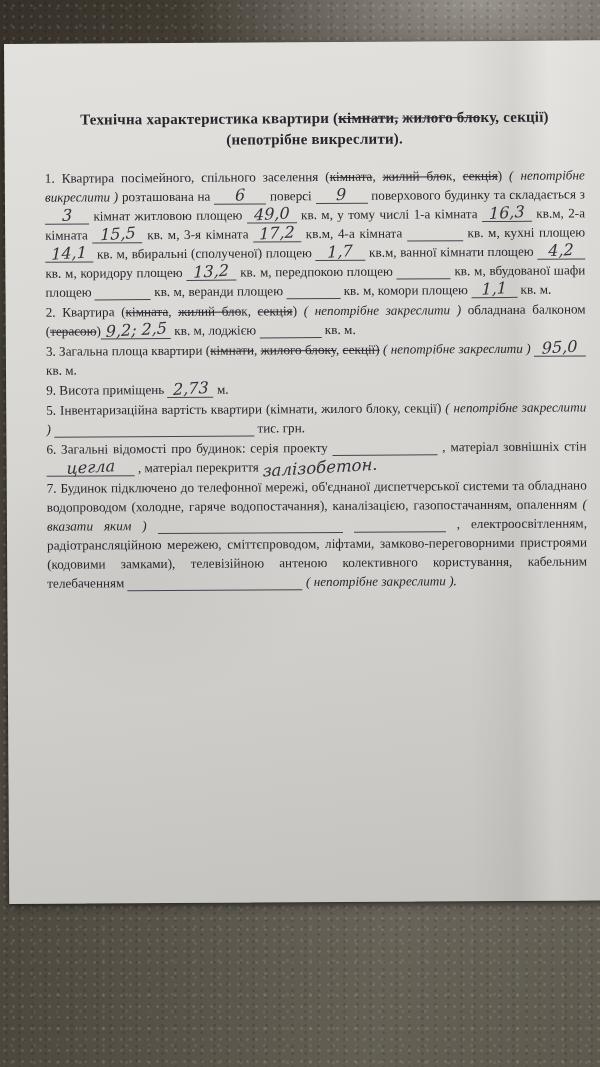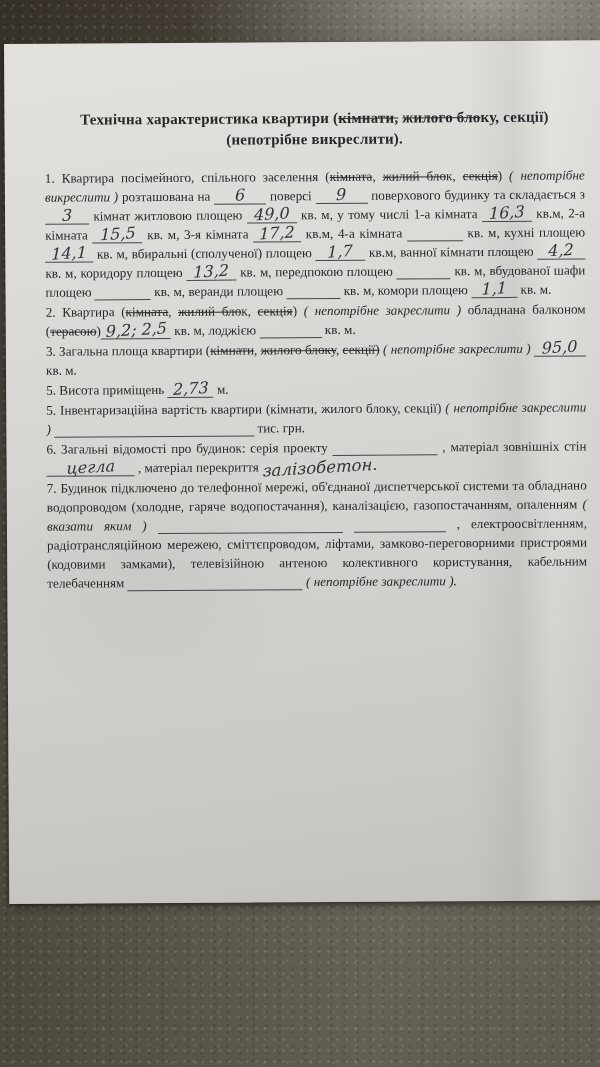--- a/index.html
+++ b/index.html
@@ -51,20 +51,20 @@
   <div class="paper">
     <div class="page-inner">
       <div class="title-block">
           <div class="title-line"><span class="pt">Технічна характеристика квартири (</span><span class="pt struck">кімнати,</span><span class="pt"> </span><span class="pt struck">жилого бло</span><span class="pt">ку, секції)</span></div>
           <div class="title-line"><span class="pt">(непотрібне викреслити).</span></div>
         </div>
       <div>
           <p class="para"><span class="pt">1. Квартира посімейного, спільного заселення (</span><span class="pt struck">кімната</span><span class="pt">, </span><span class="pt struck">жилий бло</span><span class="pt">к, </span><span class="pt struck">секція</span><span class="pt">) </span><span class="pt it">( непотрібне викреслити )</span><span class="pt"> розташована на </span><span class="blank" style="min-width: 52px;"><span class="hw">6</span></span><span class="pt"> поверсі </span><span class="blank" style="min-width: 52px;"><span class="hw">9</span></span><span class="pt"> поверхового будинку та складається з </span><span class="blank" style="min-width: 44px;"><span class="hw">3</span></span><span class="pt"> кімнат житловою площею </span><span class="blank" style="min-width: 50px;"><span class="hw">49,0</span></span><span class="pt"> кв. м, у тому числі 1-а кімната </span><span class="blank" style="min-width: 50px;"><span class="hw">16,3</span></span><span class="pt"> кв.м, 2-а кімната </span><span class="blank" style="min-width: 50px;"><span class="hw">15,5</span></span><span class="pt"> кв. м, 3-я кімната </span><span class="blank" style="min-width: 48px;"><span class="hw">17,2</span></span><span class="pt"> кв.м, 4-а кімната </span><span class="blank" style="min-width: 56px;"><span class="hw"></span></span><span class="pt"> кв. м, кухні площею </span><span class="blank" style="min-width: 48px;"><span class="hw">14,1</span></span><span class="pt"> кв. м, вбиральні (сполученої) площею </span><span class="blank" style="min-width: 50px;"><span class="hw">1,7</span></span><span class="pt"> кв.м, ванної кімнати площею </span><span class="blank" style="min-width: 48px;"><span class="hw">4,2</span></span><span class="pt"> кв. м, коридору площею </span><span class="blank" style="min-width: 50px;"><span class="hw">13,2</span></span><span class="pt"> кв. м, передпокою площею </span><span class="blank" style="min-width: 54px;"><span class="hw"></span></span><span class="pt"> кв. м, вбудованої шафи площею </span><span class="blank" style="min-width: 56px;"><span class="hw"></span></span><span class="pt"> кв. м, веранди площею </span><span class="blank" style="min-width: 54px;"><span class="hw"></span></span><span class="pt"> кв. м, комори площею </span><span class="blank" style="min-width: 46px;"><span class="hw">1,1</span></span><span class="pt"> кв. м.</span></p>
           <p class="para"><span class="pt">2. Квартира (</span><span class="pt struck">кімната</span><span class="pt">, </span><span class="pt struck">жилий бло</span><span class="pt">к, </span><span class="pt struck">секція</span><span class="pt">) </span><span class="pt it">( непотрібне закреслити )</span><span class="pt"> обладнана балконом (</span><span class="pt struck">терасою</span><span class="pt">)</span><span class="blank" style="min-width: 70px;"><span class="hw">9,2; 2,5</span></span><span class="pt"> кв. м, лоджією </span><span class="blank" style="min-width: 62px;"><span class="hw"></span></span><span class="pt"> кв. м.</span></p>
           <p class="para"><span class="pt">3. Загальна площа квартири (</span><span class="pt struck">кімнати</span><span class="pt">, </span><span class="pt struck">жилого блоку</span><span class="pt">, </span><span class="pt struck">секції)</span><span class="pt"> </span><span class="pt it">( непотрібне закреслити )</span><span class="pt"> </span><span class="blank" style="min-width: 52px;"><span class="hw">95,0</span></span><span class="pt"> кв. м.</span></p>
-          <p class="para"><span class="pt">5. Висота приміщень </span><span class="blank" style="min-width: 46px;"><span class="hw">2,73</span></span><span class="pt"> м.</span></p>
+          <p class="para"><span class="pt">9. Висота приміщень </span><span class="blank" style="min-width: 46px;"><span class="hw">2,73</span></span><span class="pt"> м.</span></p>
           <p class="para"><span class="pt">5. Інвентаризаційна вартість квартири (кімнати, жилого блоку, секції) </span><span class="pt it">( непотрібне закреслити )</span><span class="pt"> </span><span class="blank" style="min-width: 200px;"><span class="hw"></span></span><span class="pt"> тис. грн.</span></p>
           <p class="para"><span class="pt">6. Загальні відомості про будинок: серія проекту </span><span class="blank" style="min-width: 105px;"><span class="hw"></span></span><span class="pt"> , матеріал зовнішніх стін </span><span class="blank" style="min-width: 88px;"><span class="hw">цегла</span></span><span class="pt"> , матеріал перекриття </span><span class="hw inline">залізобетон.</span></p>
           <p class="para"><span class="pt">7. Будинок підключено до телефонної мережі, об'єднаної диспетчерської системи та обладнано водопроводом (холодне, гаряче водопостачання), каналізацією, газопостачанням, опаленням </span><span class="pt it">( вказати яким )</span><span class="pt"> </span><span class="blank" style="min-width: 185px;"><span class="hw"></span></span><span class="pt"> </span><span class="blank" style="min-width: 92px;"><span class="hw"></span></span><span class="pt"> , електроосвітленням, радіотрансляційною мережею, сміттєпроводом, ліфтами, замково-переговорними пристроями (кодовими замками), телевізійною антеною колективного користування, кабельним телебаченням </span><span class="blank" style="min-width: 175px;"><span class="hw"></span></span><span class="pt"> </span><span class="pt it">( непотрібне закреслити ).</span></p>
         </div>
     </div>
   </div>
 </div>
 
 </body></html>

